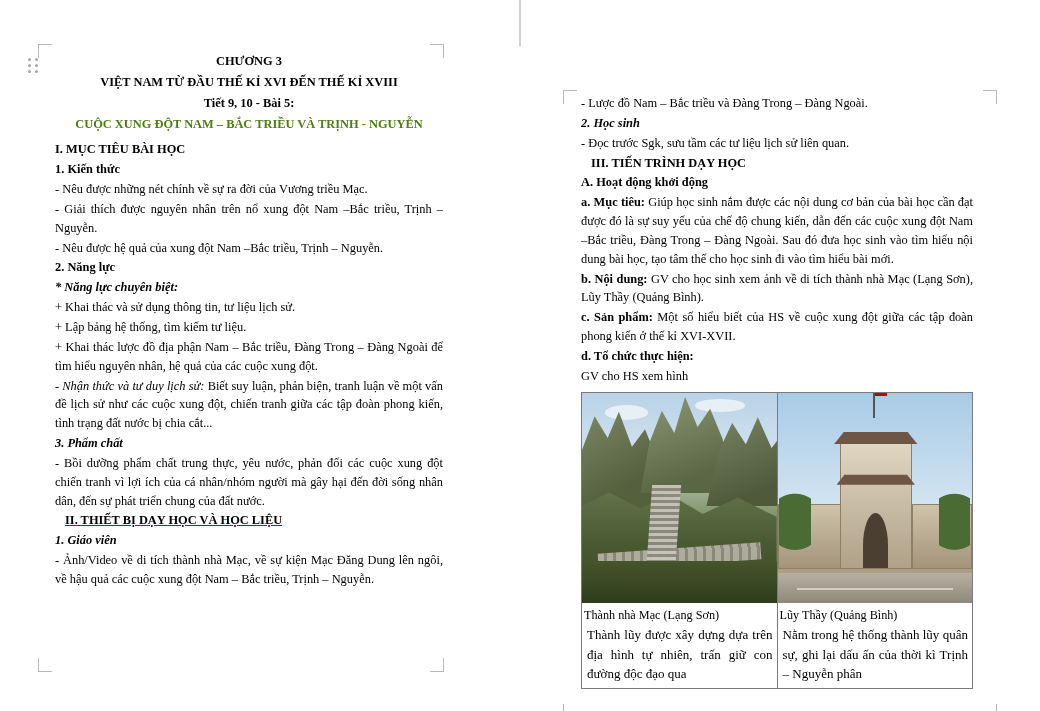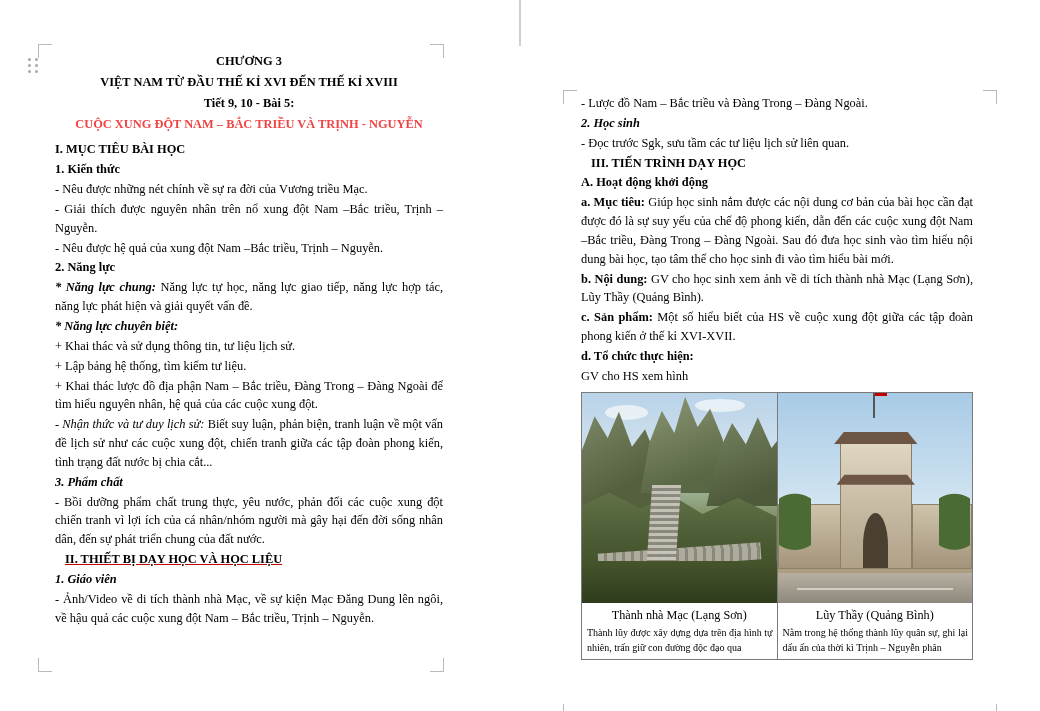--- a/index.html
+++ b/index.html
@@ -86,21 +86,21 @@
   .content.right {
     left: 62px;
     top: 48px;
     width: 392px;
   }
 
   p { margin: 0 0 1px 0; }
   .c { text-align: center; }
   .b { font-weight: bold; }
   .i { font-style: italic; }
-  .red { color: #ef4444; font-weight: bold; }
+  .red { color: #4d7c0f; font-weight: bold; }
   .u-red { text-decoration: underline; text-decoration-color: #c00000; }
   .sp { height: 5px; }
 
   .heading-block p { margin-bottom: 2px; }
 
   
   .img-table {
     margin-top: 6px;
     width: 100%;
     border-collapse: collapse;
@@ -112,26 +112,25 @@
     vertical-align: top;
   }
   .photo {
     width: 100%;
     height: 210px;
     display: block;
     position: relative;
     overflow: hidden;
   }
   .cap {
-    text-align: center;
     font-size: 12.2px;
     padding: 3px 2px 1px 2px;
   }
   .desc {
-    font-size: 10px;
+    font-size: 13px;
     line-height: 1.5;
     padding: 0 4px 4px 5px;
     text-align: justify;
   }
 
   
   .ph1 { background: linear-gradient(#cfe0ef 0%, #d9e6f1 22%, #bcd0c2 34%, #7d8f63 60%, #5d6d45 100%); }
   .ph1 .sky { position:absolute; left:0; top:0; right:0; height:36%; background: linear-gradient(#b9d3e8, #d7e5ef); }
   .ph1 .cloud { position:absolute; background:#eef4f8; border-radius:50%; opacity:.85; }
   .ph1 .peak {
@@ -264,21 +263,20 @@
 
       <div class="sp"></div>
 
       <p class="b">I. MỤC TIÊU BÀI HỌC</p>
       <p class="b">1. Kiến thức</p>
       <p>- Nêu được những nét chính về sự ra đời của Vương triều Mạc.</p>
       <p>- Giải thích được nguyên nhân trên nổ xung đột Nam –Bắc triều, Trịnh – Nguyễn.</p>
       <p>- Nêu được hệ quả của xung đột Nam –Bắc triều, Trịnh – Nguyễn.</p>
 
       <p class="b">2. Năng lực</p>
-      <p><span class="b i">* Năng lực chung:</span><span> Năng lực tự học, năng lực giao tiếp, năng lực hợp tác, năng lực phát hiện và giải quyết vấn đề.</span></p>
       <p class="b i">* Năng lực chuyên biệt:</p>
       <p>+ Khai thác và sử dụng thông tin, tư liệu lịch sử.</p>
       <p>+ Lập bảng hệ thống, tìm kiếm tư liệu.</p>
       <p>+ Khai thác lược đồ địa phận Nam – Bắc triều, Đàng Trong – Đàng Ngoài để tìm hiểu nguyên nhân, hệ quả của các cuộc xung đột.</p>
       <p><span class="i">- Nhận thức và tư duy lịch sử:</span><span> Biết suy luận, phản biện, tranh luận về một vấn đề lịch sử như các cuộc xung đột, chiến tranh giữa các tập đoàn phong kiến, tình trạng đất nước bị chia cắt...</span></p>
 
       <p class="b i">3. Phẩm chất</p>
       <p>- Bồi dưỡng phẩm chất trung thực, yêu nước, phản đối các cuộc xung đột chiến tranh vì lợi ích của cá nhân/nhóm người mà gây hại đến đời sống nhân dân, đến sự phát triển chung của đất nước.</p>
 
       <p class="b u-red" style="padding-left:10px;">II. THIẾT BỊ DẠY HỌC VÀ HỌC LIỆU</p>
@@ -299,21 +297,21 @@
 
     <div class="content right">
 
       <p>- Lược đồ Nam – Bắc triều và Đàng Trong – Đàng Ngoài.</p>
       <p class="b i">2. Học sinh</p>
       <p>- Đọc trước Sgk, sưu tầm các tư liệu lịch sử liên quan.</p>
 
       <p class="b" style="padding-left:10px;">III. TIẾN TRÌNH DẠY HỌC</p>
       <p class="b">A. Hoạt động khởi động</p>
 
-      <p><span class="b">a. Mục tiêu:</span><span> Giúp học sinh nắm được các nội dung cơ bản của bài học cần đạt được đó là sự suy yếu của chế độ phong kiến, dẫn đến các cuộc xung đột Nam –Bắc triều, Đàng Trong – Đàng Ngoài. Sau đó đưa học sinh vào tìm hiểu nội dung bài học, tạo tâm thế cho học sinh đi vào tìm hiểu bài mới.</span></p>
+      <p><span class="b">a. Mục tiêu:</span><span> Giúp học sinh nắm được các nội dung cơ bản của bài học cần đạt được đó là sự suy yếu của chế độ chung kiến, dẫn đến các cuộc xung đột Nam –Bắc triều, Đàng Trong – Đàng Ngoài. Sau đó đưa học sinh vào tìm hiểu nội dung bài học, tạo tâm thế cho học sinh đi vào tìm hiểu bài mới.</span></p>
       <p><span class="b">b. Nội dung:</span><span> GV cho học sinh xem ảnh về di tích thành nhà Mạc (Lạng Sơn), Lũy Thầy (Quảng Bình).</span></p>
       <p><span class="b">c. Sản phẩm:</span><span> Một số hiểu biết của HS về cuộc xung đột giữa các tập đoàn phong kiến ở thế kỉ XVI-XVII.</span></p>
       <p><span class="b">d. Tổ chức thực hiện:</span></p>
       <p>GV cho HS xem hình</p>
 
       <table class="img-table">
         <tbody>
             <tr>
           <td>
             <div class="photo ph1">

